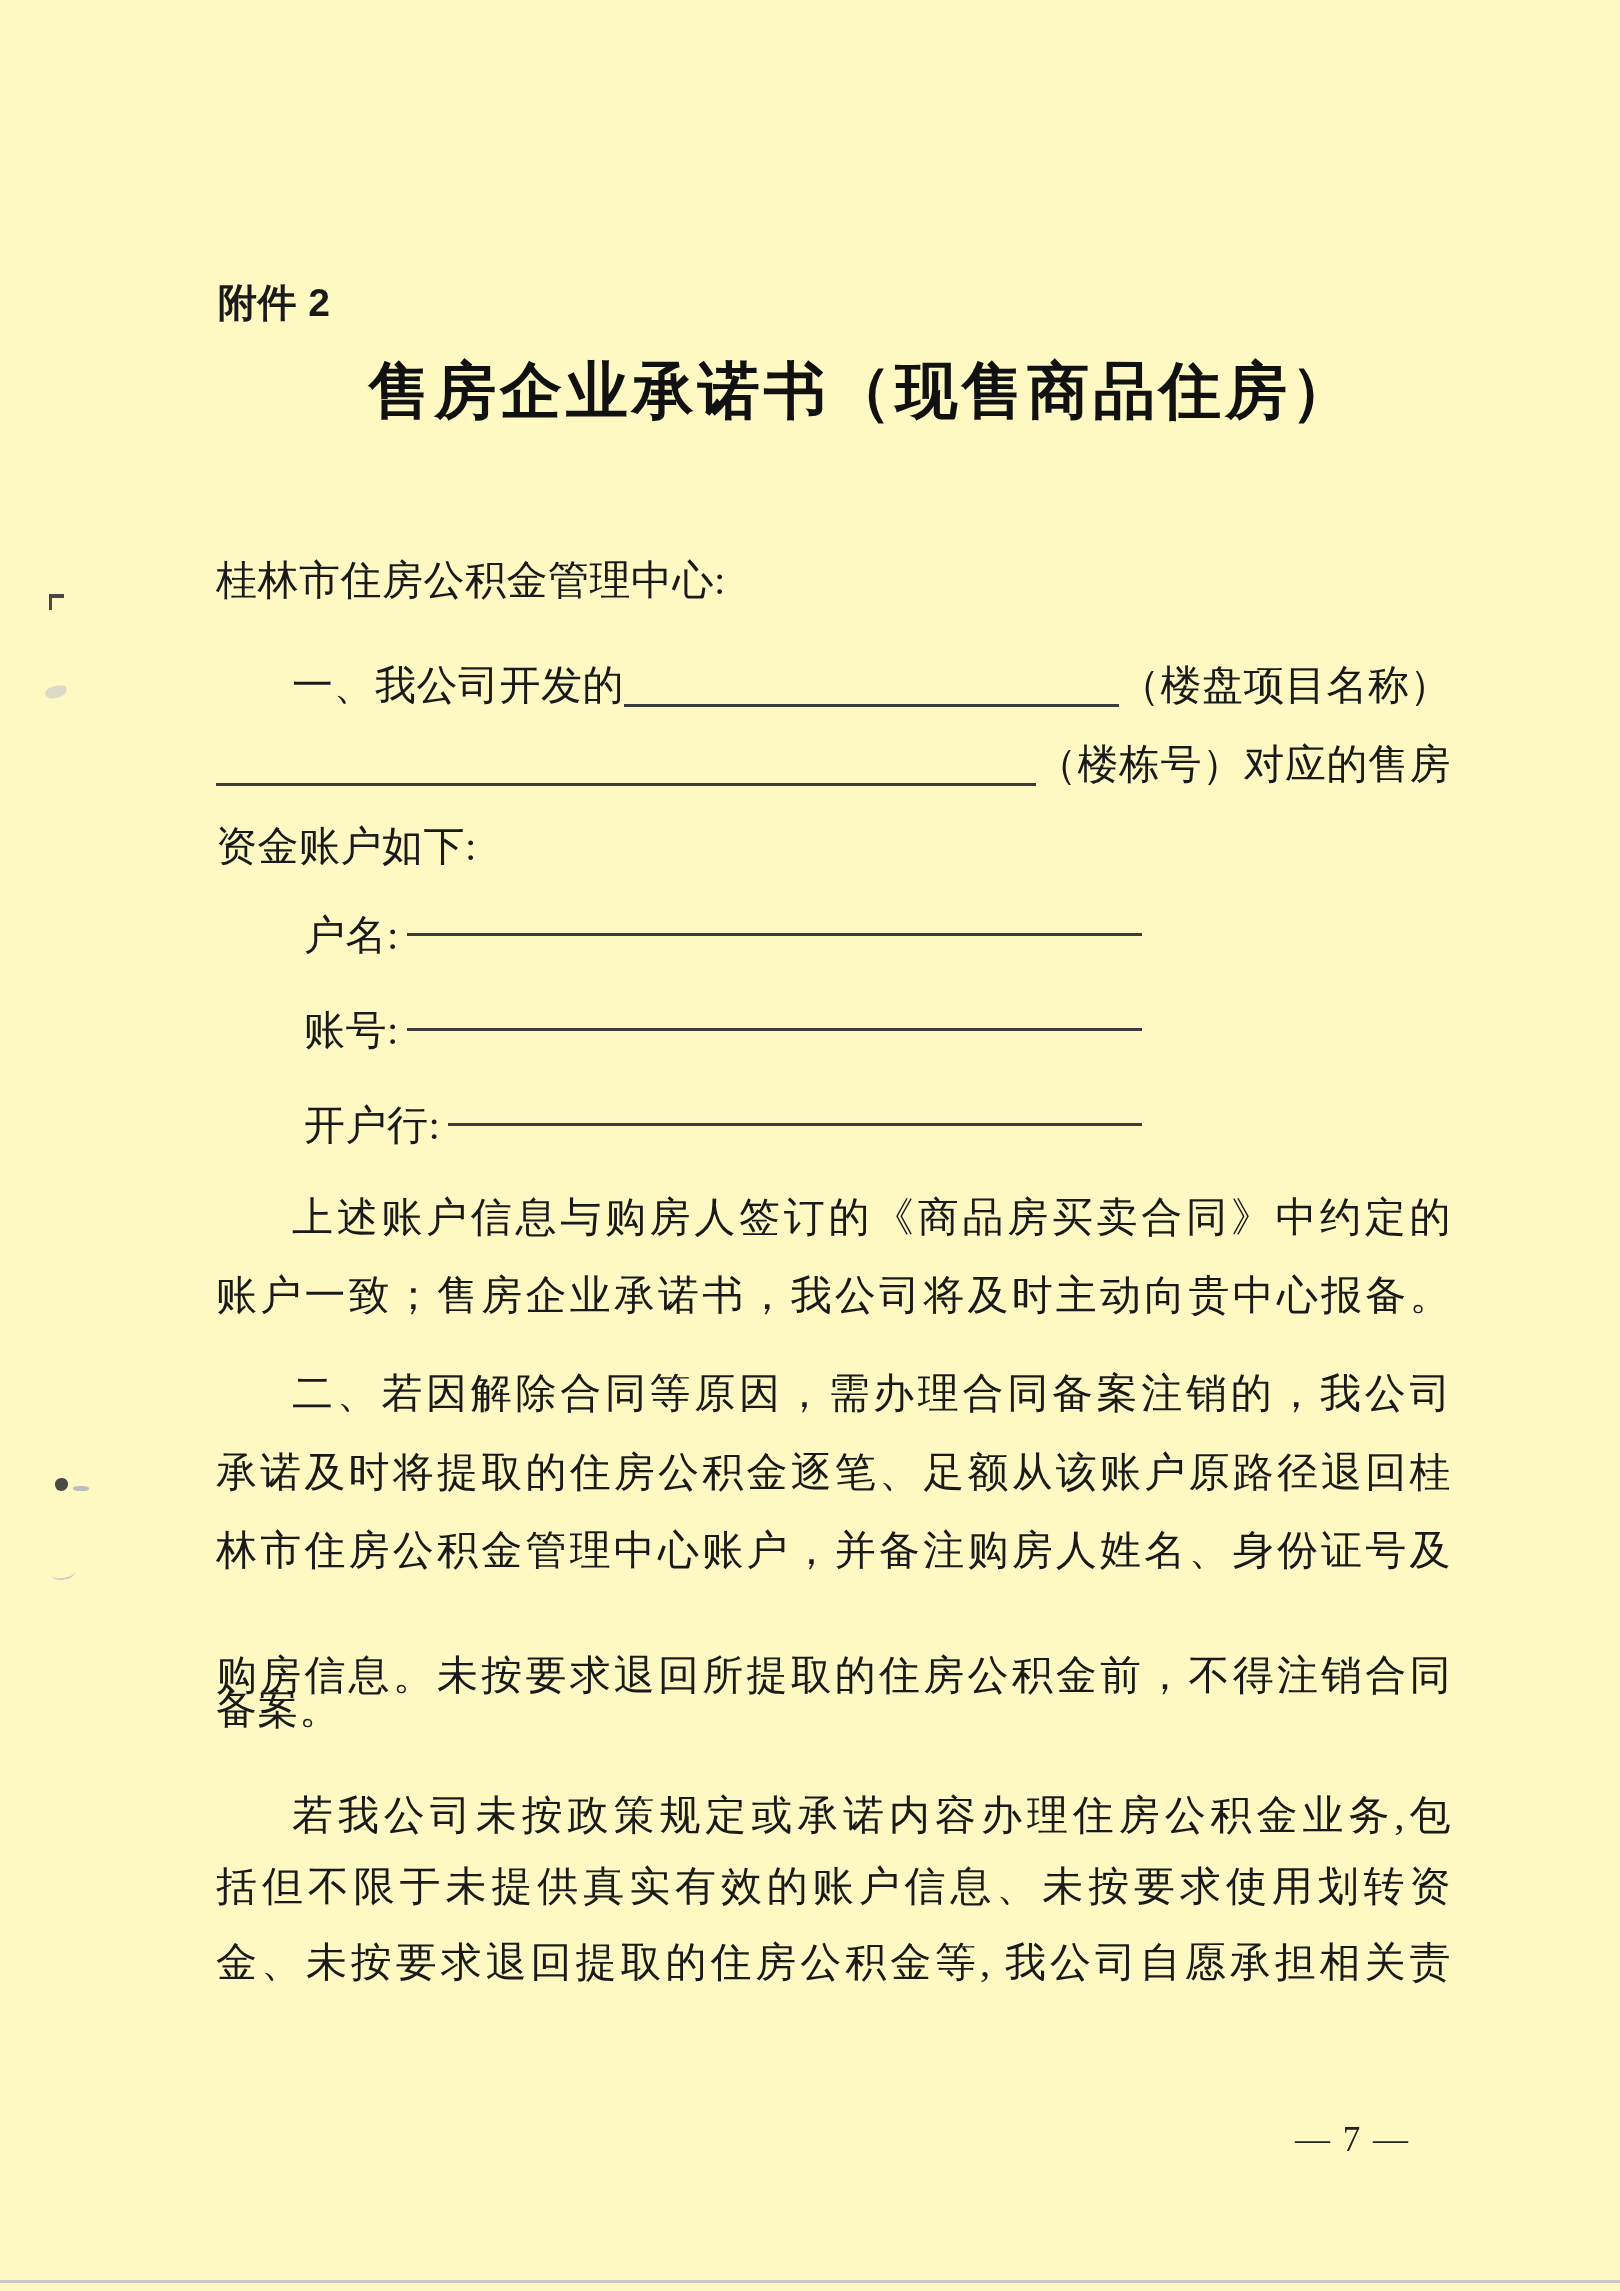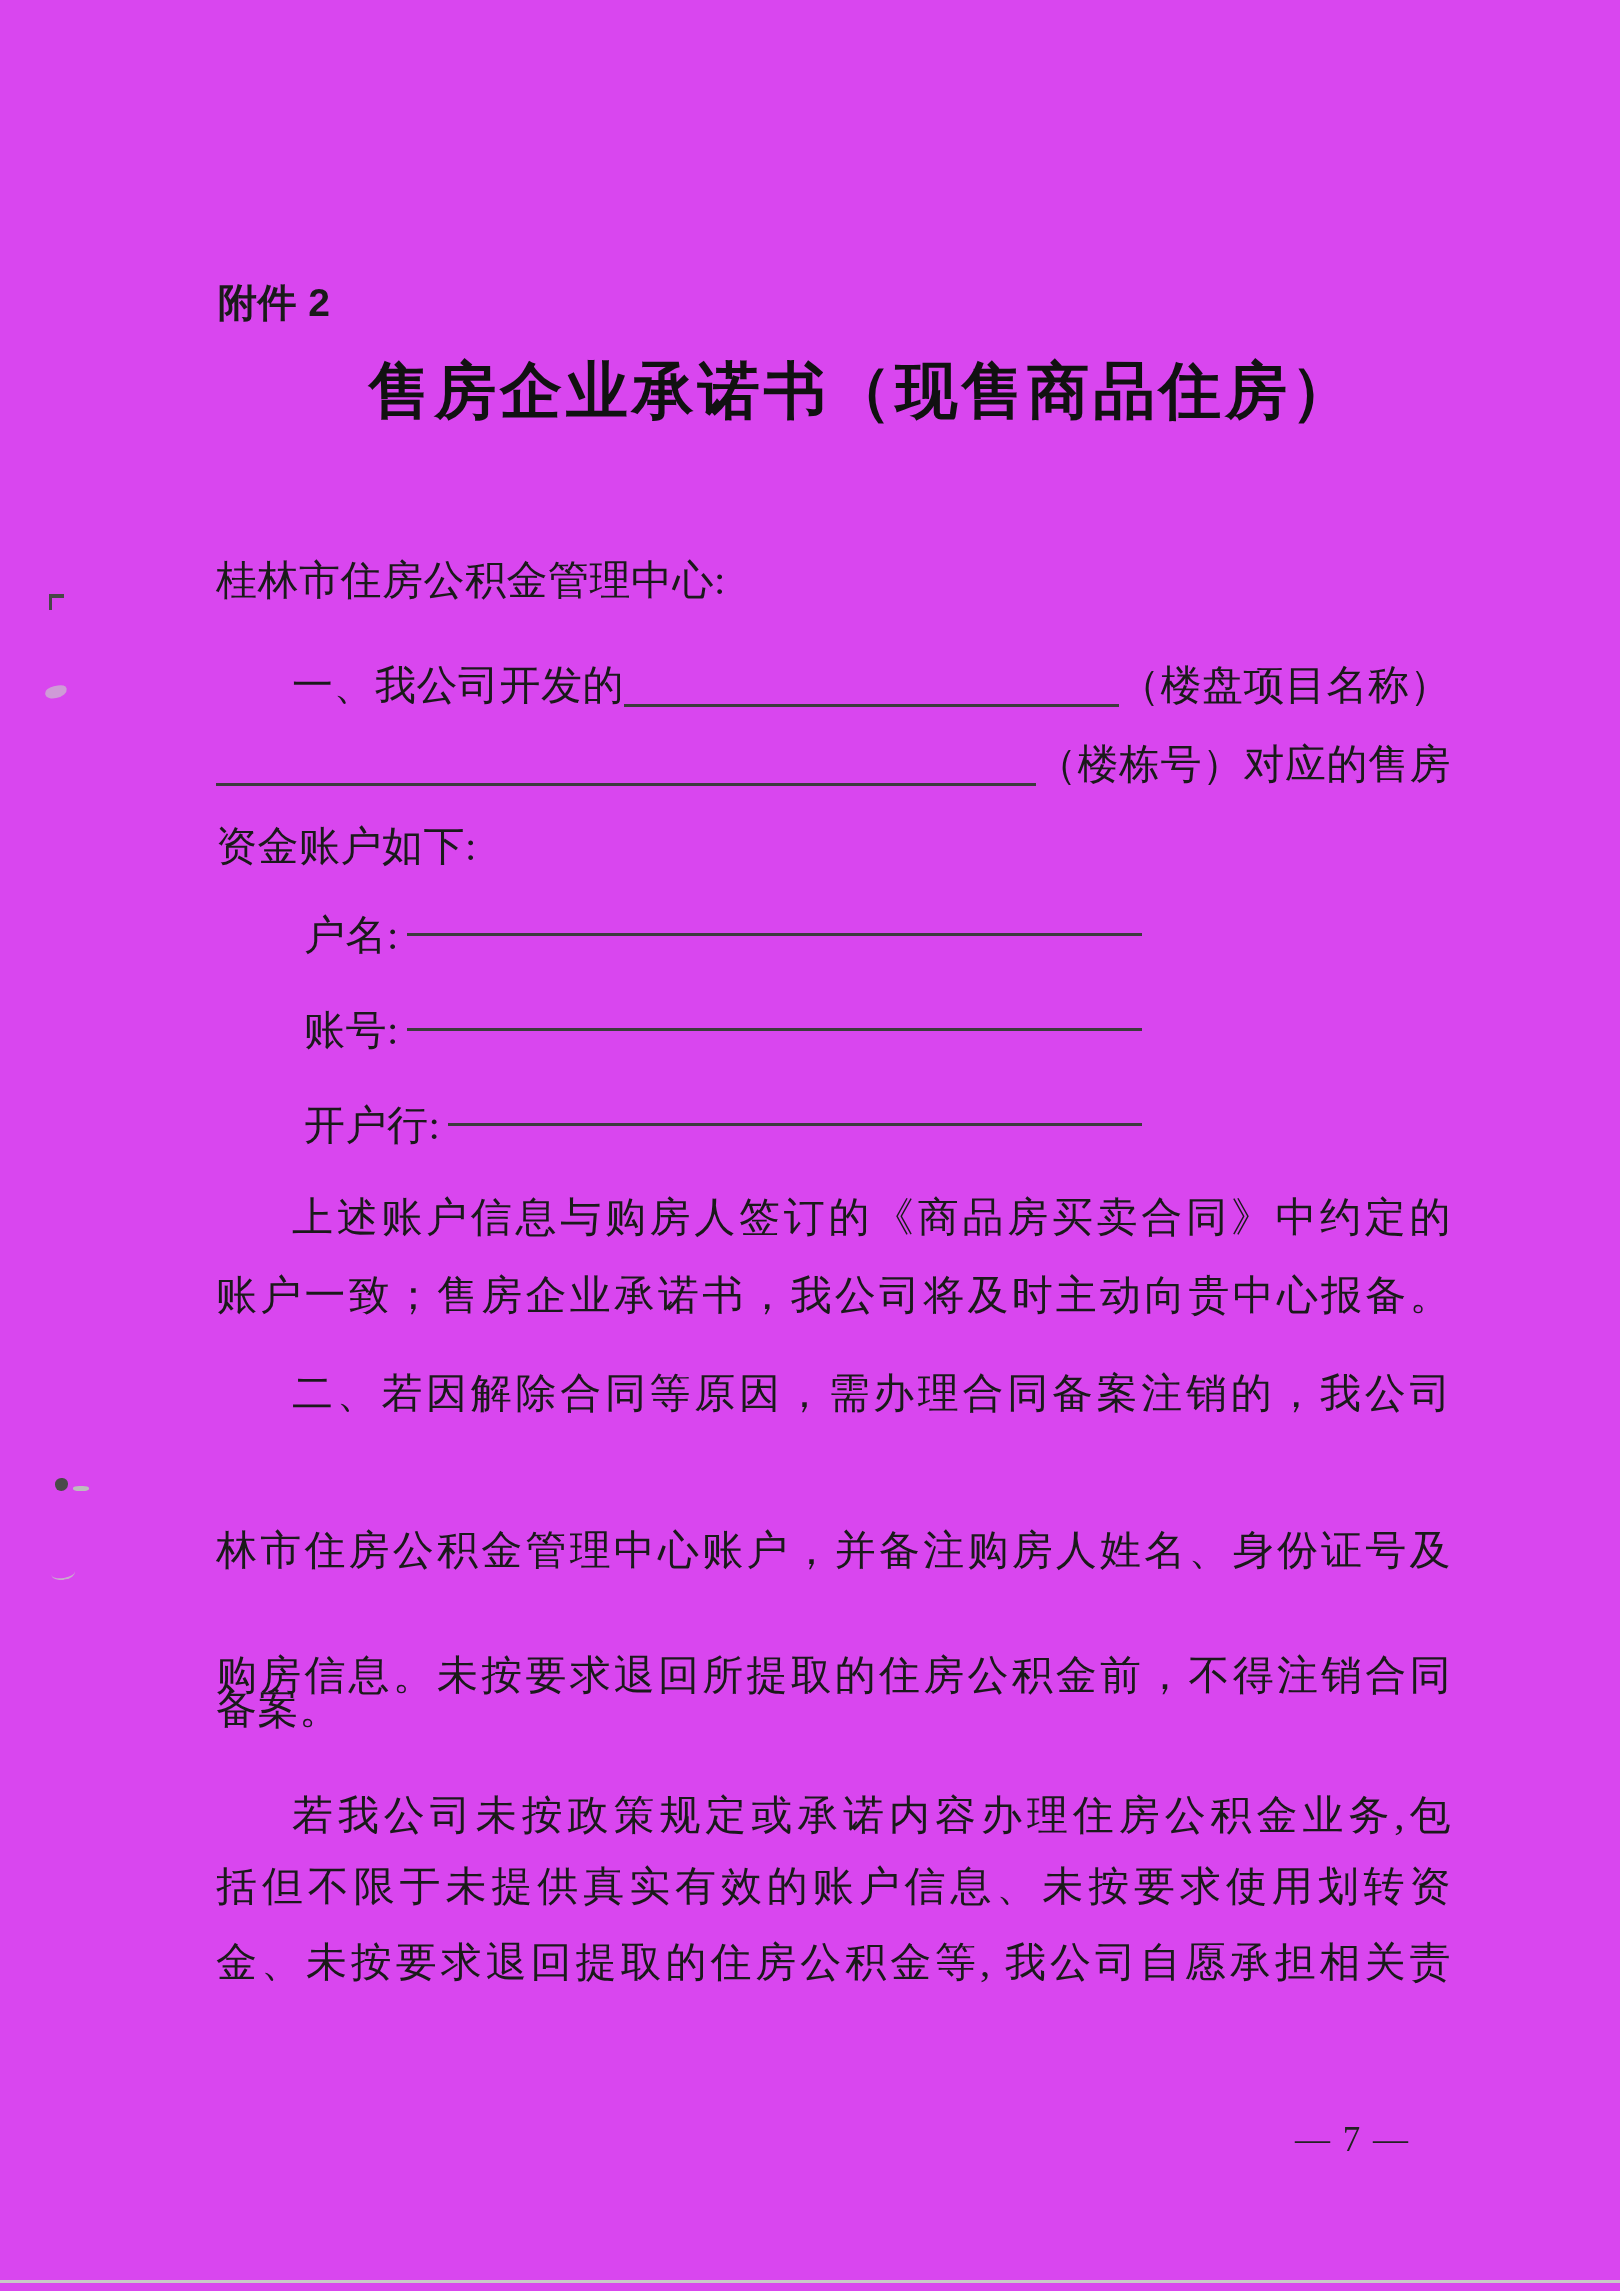--- a/index.html
+++ b/index.html
@@ -1,19 +1,19 @@
 <!DOCTYPE html>
 <html><head>
 <meta charset="utf-8">
 <style>
   html,body{margin:0;padding:0;background:#ffffff;}
   .page{
     position:relative;
     width:1620px;height:2292px;
-    background:#d946ef;
+    background:#fef9c3;
     font-family:"Liberation Serif","DejaVu Serif",serif;
     color:#1a1a1a;
     overflow:hidden;
   }
   .abs{position:absolute;}
   .txt{
     font-size:41px;
     line-height:47px;
     letter-spacing:0.5px;
     white-space:normal;
@@ -121,20 +121,21 @@
 
   <div class="abs txt field f3">
     <span class="label">开户行:</span>
     <span class="blank"></span>
   </div>
 
   <div class="abs txt just indent p1l1">上述账户信息与购房人签订的《商品房买卖合同》中约定的</div>
   <div class="abs txt just noindent p1l2">账户一致；售房企业承诺书，我公司将及时主动向贵中心报备。</div>
 
   <div class="abs txt just indent p2l1">二、若因解除合同等原因，需办理合同备案注销的，我公司</div>
+  <div class="abs txt just noindent p2l2">承诺及时将提取的住房公积金逐笔、足额从该账户原路径退回桂</div>
   <div class="abs txt just noindent p2l3">林市住房公积金管理中心账户，并备注购房人姓名、身份证号及</div>
   <div class="abs txt just noindent p2l4">购房信息。未按要求退回所提取的住房公积金前，不得注销合同</div>
   <div class="abs txt p2l5">备案。</div>
 
   <div class="abs txt just indent p3l1">若我公司未按政策规定或承诺内容办理住房公积金业务,包</div>
   <div class="abs txt just noindent p3l2">括但不限于未提供真实有效的账户信息、未按要求使用划转资</div>
   <div class="abs txt just noindent p3l3">金、未按要求退回提取的住房公积金等, 我公司自愿承担相关责</div>
 
   <div class="abs page-number">— 7 —</div>
 

